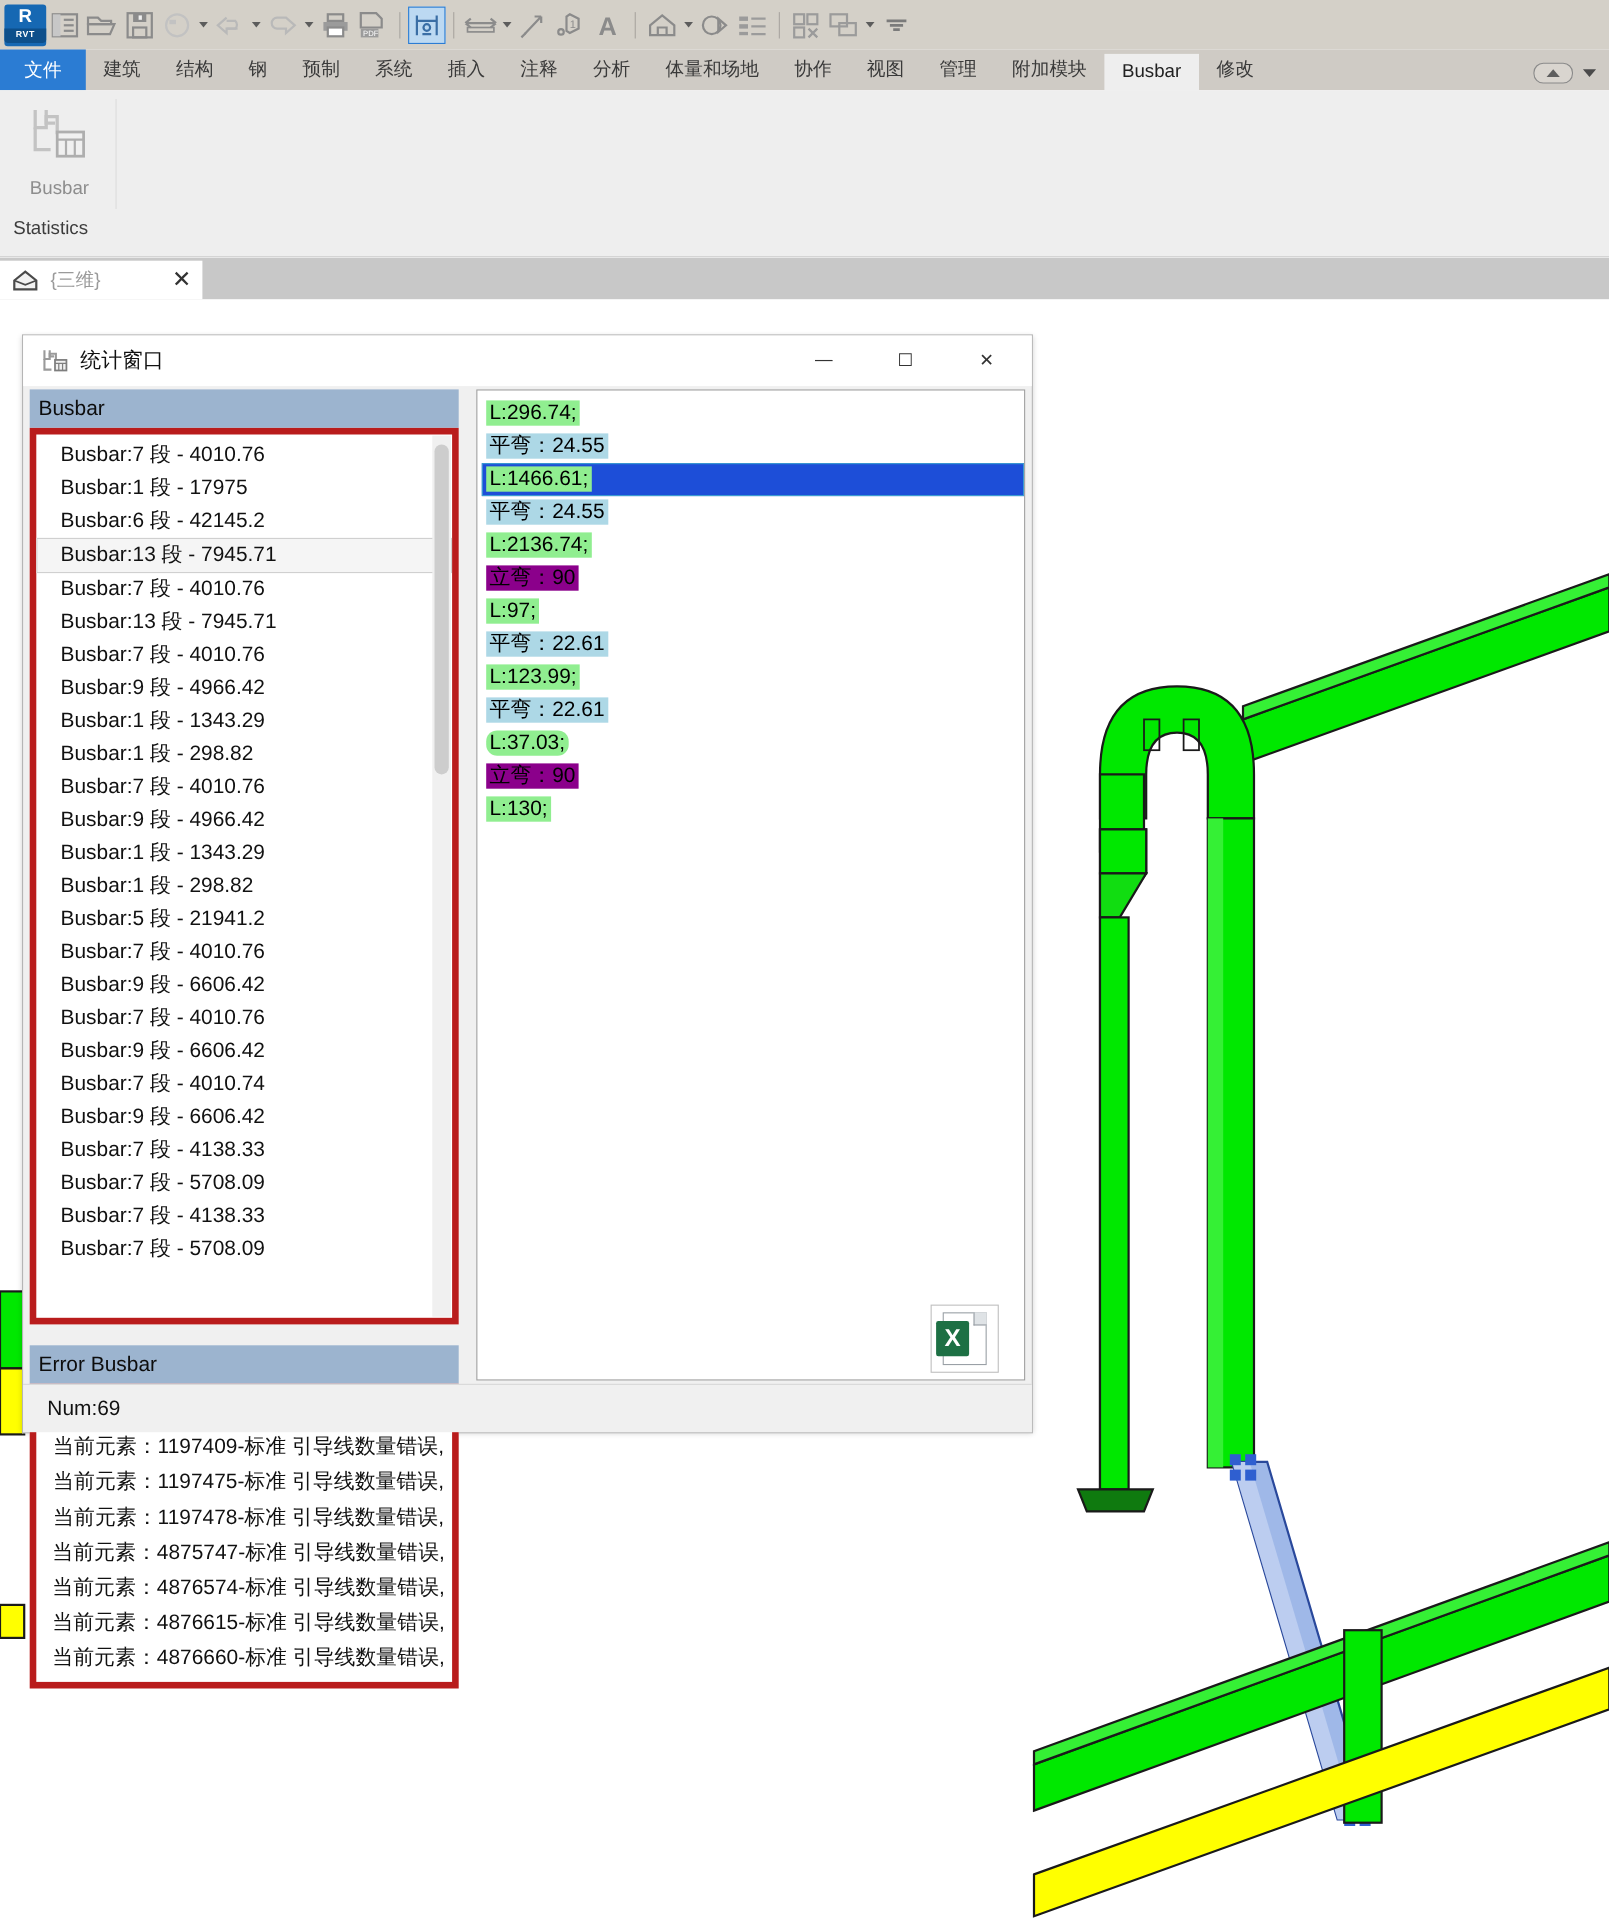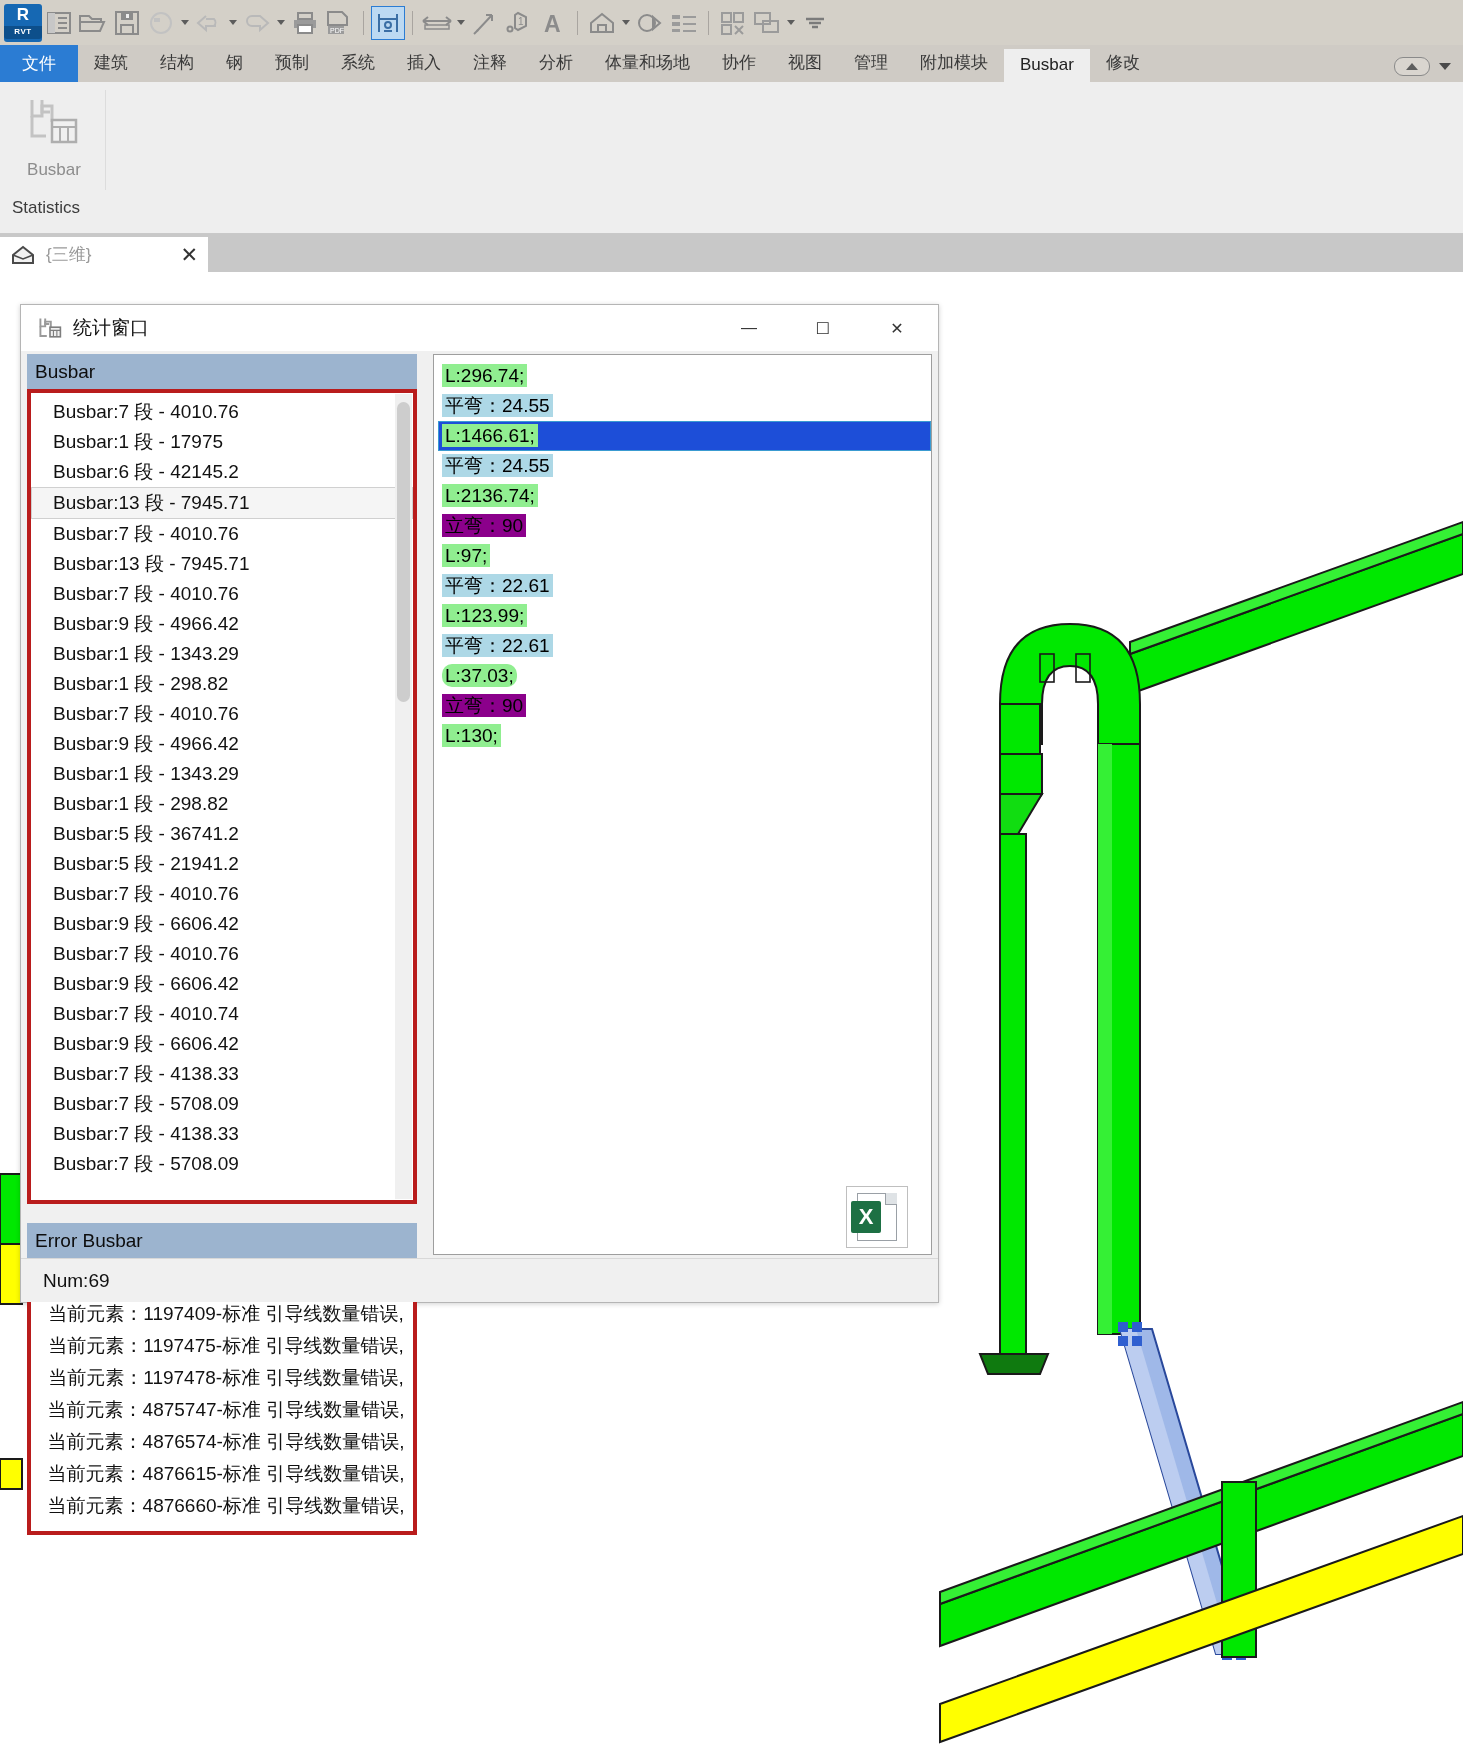--- a/index.html
+++ b/index.html
@@ -68,21 +68,21 @@
 
   
   #canvas-area {
     position:absolute; left:0; top:234px; width:1463px; height:1517px;
     background:#ffffff; overflow:hidden;
   }
   #view-strip {
     position:absolute; left:0; top:0; width:1463px; height:38px; background:#c8c8c8;
   }
   #view-tab {
-    position:absolute; left:0; top:3px; width:208px; height:35px; background:#ffffff;
+    position:absolute; left:0; top:3px; width:184px; height:35px; background:#ffffff;
     display:flex; align-items:center; padding:0 10px;
   }
   #view-tab .vname { font-size:17px; color:#9a9a9a; margin-left:10px; }
   #view-tab .vclose { margin-left:auto; font-size:21px; color:#333; line-height:1; }
 
   
   #dialog {
     position:absolute; left:20px; top:304px; width:919px; height:999px;
     background:#f0f0f0; border:1px solid #b5b5b5;
     box-shadow:0 1px 5px rgba(0,0,0,.18);
@@ -97,21 +97,21 @@
     color:#333; font-size:16px;
   }
   #dlg-body { position:absolute; left:0; top:46px; width:917px; bottom:44px; }
 
   
   #left-col { position:absolute; left:6px; top:3px; width:390px; bottom:3px; }
   .sec-head {
     background:#9cb4cf; font-size:19px; color:#0d0d0d; padding:5px 8px; line-height:25px;
   }
   .listbox {
-    background:#fff; border:4px solid #b91c1c; position:relative; overflow:hidden;
+    background:#fff; border:6px solid #b91c1c; position:relative; overflow:hidden;
   }
   .li {
     font-size:19px; color:#111; padding:2px 0 2px 22px; line-height:26px; white-space:nowrap;
   }
   .li.sel { background:#f5f5f5; border:1px solid #d0d0d0; padding-left:21px; }
 
   
   .sbar { position:absolute; right:1px; top:1px; bottom:1px; width:17px; background:#f0f0f0; }
   .sthumb { position:absolute; left:2px; width:13px; background:#cdcdcd; border-radius:7px; }
 
@@ -420,21 +420,20 @@
               <div class="li">Busbar:7 段 - 4010.76</div>
               <div class="li">Busbar:13 段 - 7945.71</div>
               <div class="li">Busbar:7 段 - 4010.76</div>
               <div class="li">Busbar:9 段 - 4966.42</div>
               <div class="li">Busbar:1 段 - 1343.29</div>
               <div class="li">Busbar:1 段 - 298.82</div>
               <div class="li">Busbar:7 段 - 4010.76</div>
               <div class="li">Busbar:9 段 - 4966.42</div>
               <div class="li">Busbar:1 段 - 1343.29</div>
               <div class="li">Busbar:1 段 - 298.82</div>
-              <div class="li">Busbar:5 段 - 36741.2</div>
               <div class="li">Busbar:5 段 - 21941.2</div>
               <div class="li">Busbar:7 段 - 4010.76</div>
               <div class="li">Busbar:9 段 - 6606.42</div>
               <div class="li">Busbar:7 段 - 4010.76</div>
               <div class="li">Busbar:9 段 - 6606.42</div>
               <div class="li">Busbar:7 段 - 4010.74</div>
               <div class="li">Busbar:9 段 - 6606.42</div>
               <div class="li">Busbar:7 段 - 4138.33</div>
               <div class="li">Busbar:7 段 - 5708.09</div>
               <div class="li">Busbar:7 段 - 4138.33</div>

